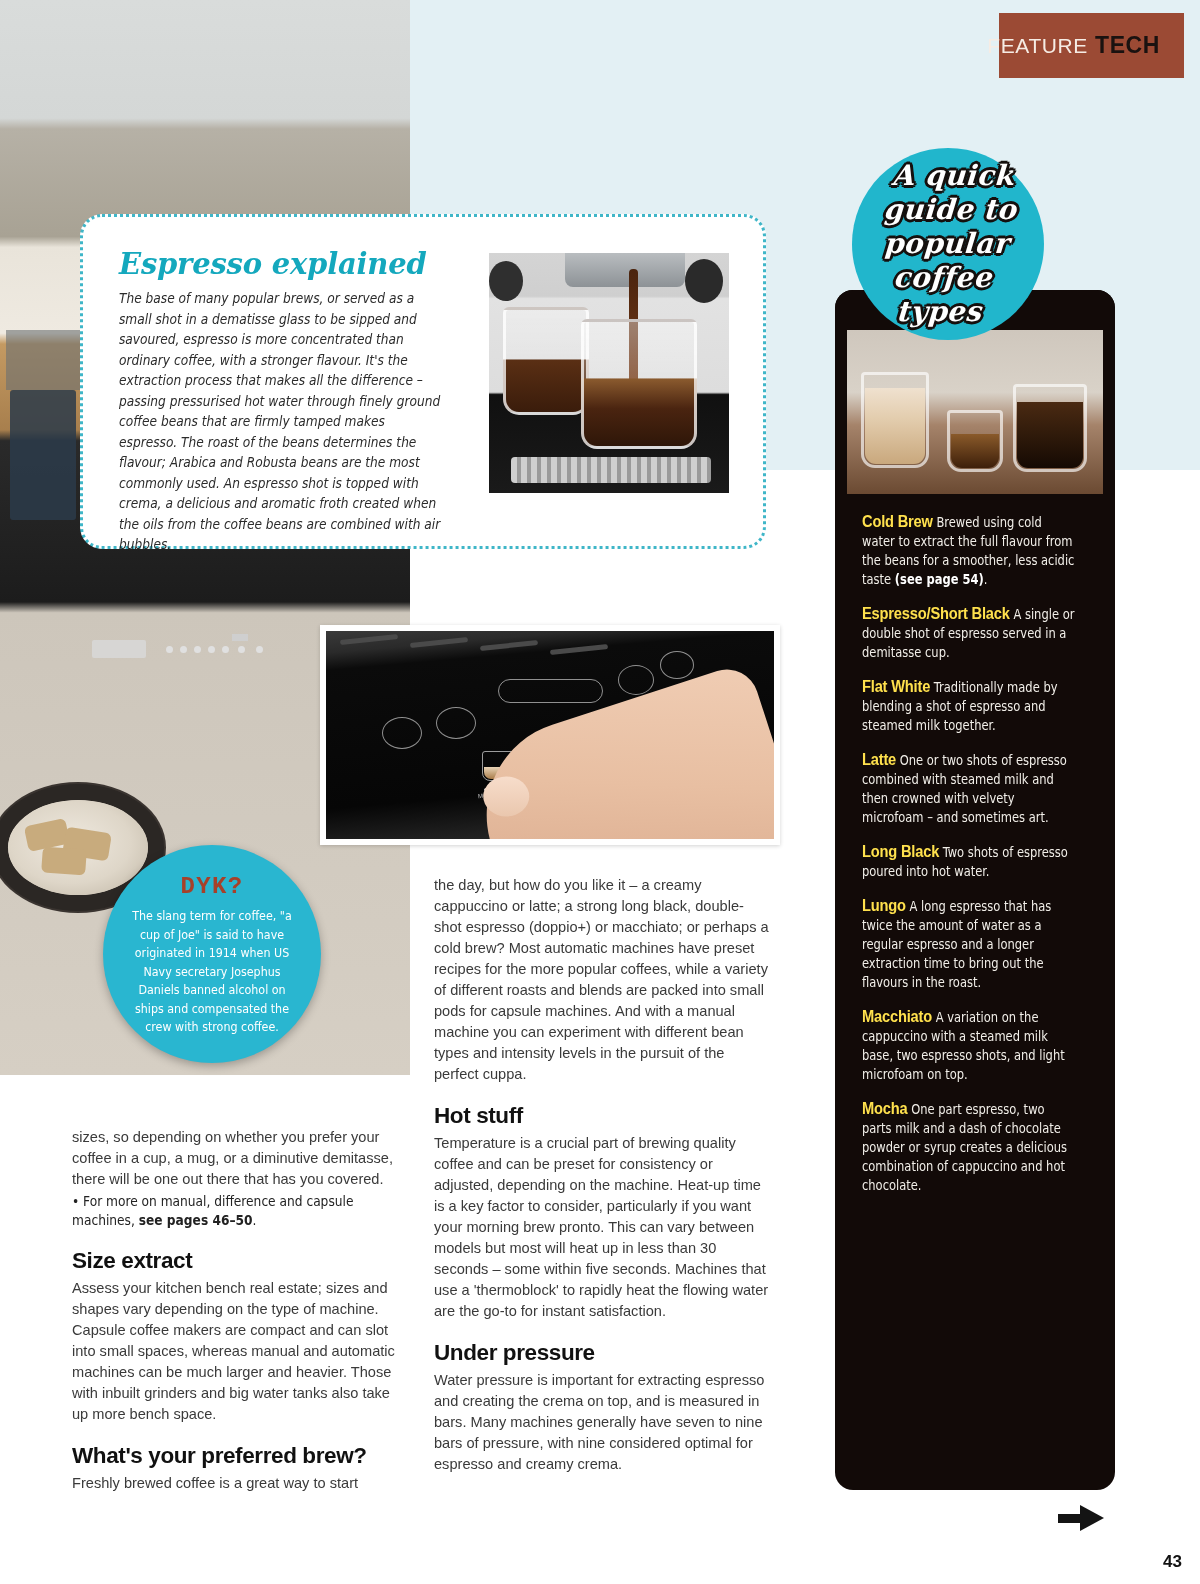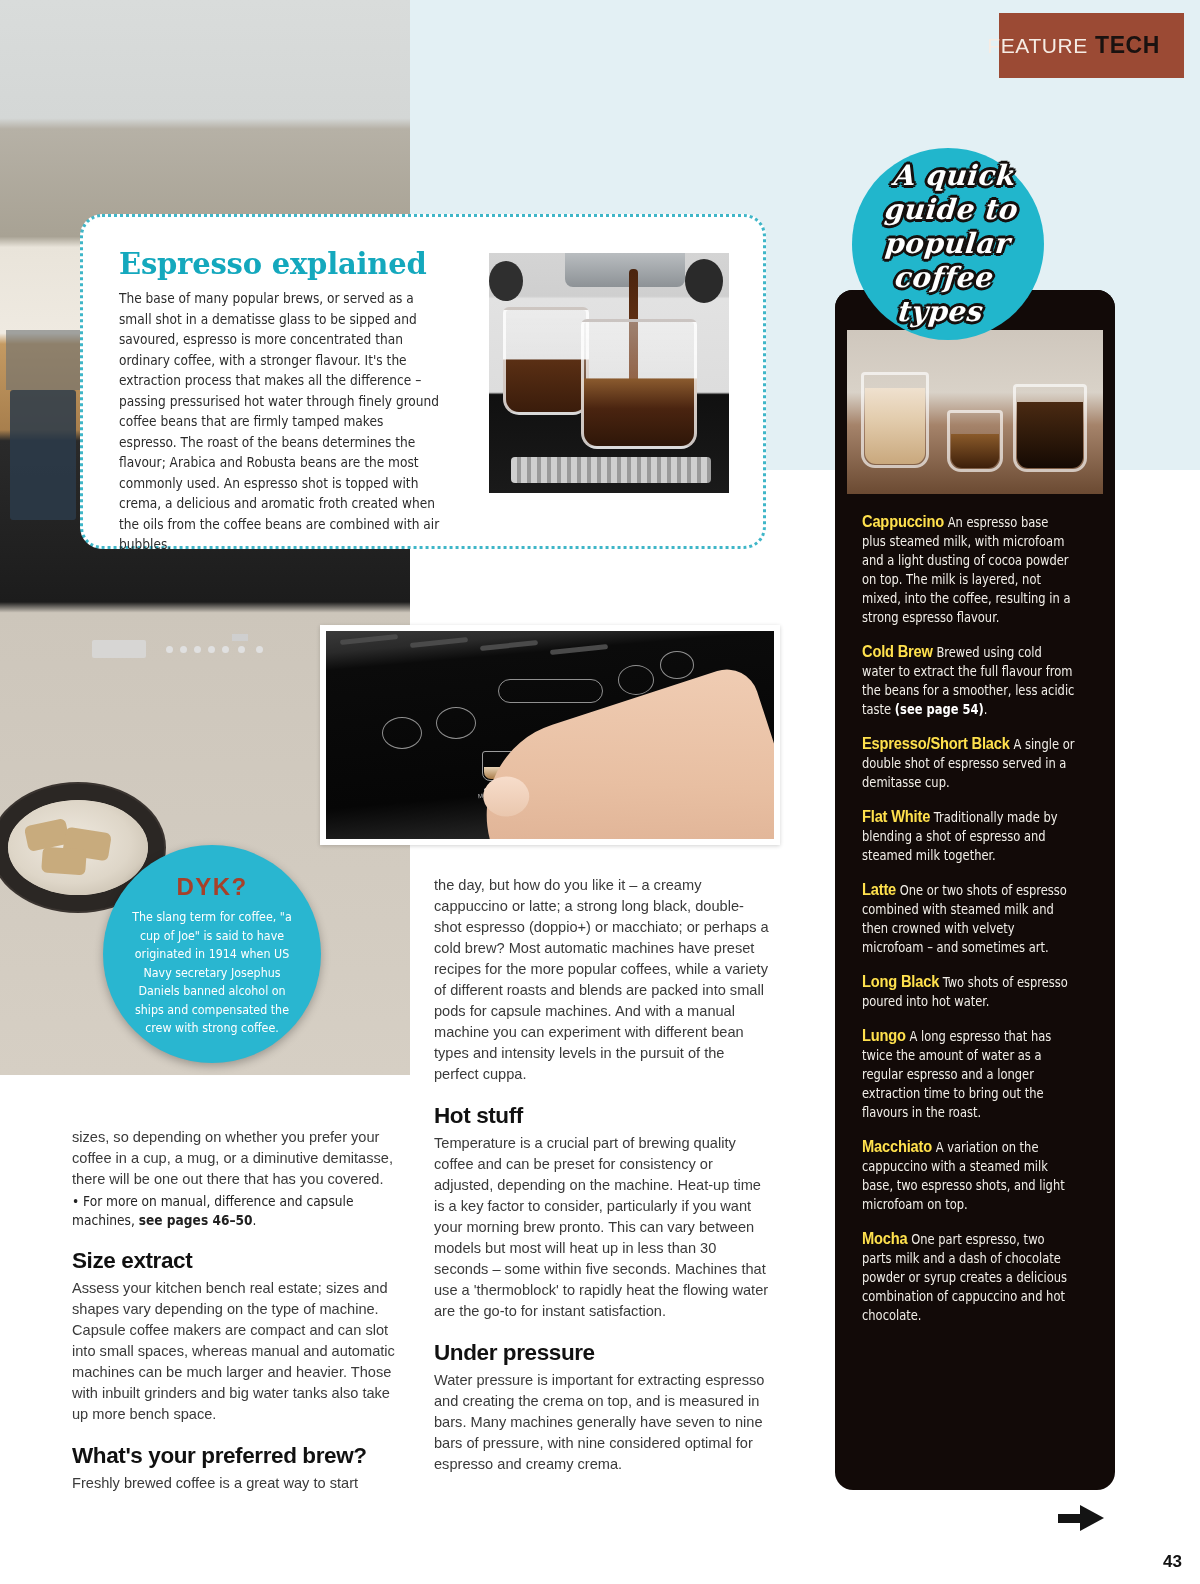--- a/index.html
+++ b/index.html
@@ -57,21 +57,21 @@
   .pk-biscuit { position:absolute; border-radius:6px; background:#c8ab7d; }
   .pk-shelf { position:absolute; left:10px; top:390px; width:66px; height:130px; background:#2b3b4a; border-radius:3px; opacity:.85;}
   .pk-shelf2 { position:absolute; left:6px; top:330px; width:80px; height:60px; background:#6a6f72; opacity:.6;}
 
   
   .callout {
     position: absolute; left: 80px; top: 214px; width: 686px; height: 335px;
     background: #ffffff; border-radius: 22px;
     border: 3px dotted #3fb6c8;
   }
-  .callout-inner { padding: 32px 34px 0 36px; display: flex; gap: 20px; }
+  .callout-inner { padding: 32px 34px 0 36px; display: flex; gap: 20px; font-style: italic; }
   .callout-txt { width: 350px; }
   .callout h2 {
     font-family: "DejaVu Serif", serif;
     font-size: 29px; font-weight: 700; color: #14a8bd;
     letter-spacing: -0.2px; margin-bottom: 9px; line-height: 1.05;
   }
   .callout p {
     font-family: "DejaVu Sans Condensed", "DejaVu Sans", sans-serif;
     font-size: 14.6px; line-height: 20.5px; color: #2b2b2b;
     transform: scaleX(0.93); transform-origin: left top;
@@ -129,21 +129,21 @@
 
   
   .dyk {
     position: absolute; left: 103px; top: 845px; width: 218px; height: 218px;
     border-radius: 50%; background: #29b6d0;
     box-shadow: 0 3px 10px rgba(0,0,0,.28);
     display: flex; flex-direction: column; align-items: center;
     padding: 28px 22px 0 22px; text-align: center;
   }
   .dyk h3 {
-    font-family: Liberation Sans, sans-serif; font-weight: 700; font-size: 24px;
+    font-family: Liberation Mono, monospace; font-weight: 700; font-size: 24px;
     color: #a6412a; letter-spacing: 1.4px; margin-bottom: 7px; text-align: center;
   }
   .dyk p {
     font-family: "DejaVu Sans Condensed", "DejaVu Sans", sans-serif;
     font-size: 13px; line-height: 18.5px; color: #ffffff;
     transform: scaleX(0.95);
   }
 
   
   .sidebar {
@@ -346,26 +346,20 @@
     </div>
   </div>
 
   <div class="quick-badge">
     <span>A quick guide to popular coffee types</span>
   </div>
 
   <div class="sb-list">
     <div class="sb-item">
         <p>
-      <span class="term">Cappuccino</span>
-      <span>An espresso base plus steamed milk, with microfoam and a light dusting of cocoa powder on top. The milk is layered, not mixed, into the coffee, resulting in a strong espresso flavour.</span>
-    </p>
-      </div>
-    <div class="sb-item">
-        <p>
       <span class="term">Cold Brew</span>
       <span>Brewed using cold water to extract the full flavour from the beans for a smoother, less acidic taste </span><span class="ref">(see page 54)</span><span>.</span>
     </p>
       </div>
     <div class="sb-item">
         <p>
       <span class="term">Espresso/Short Black</span>
       <span>A single or double shot of espresso served in a demitasse cup.</span>
     </p>
       </div>

